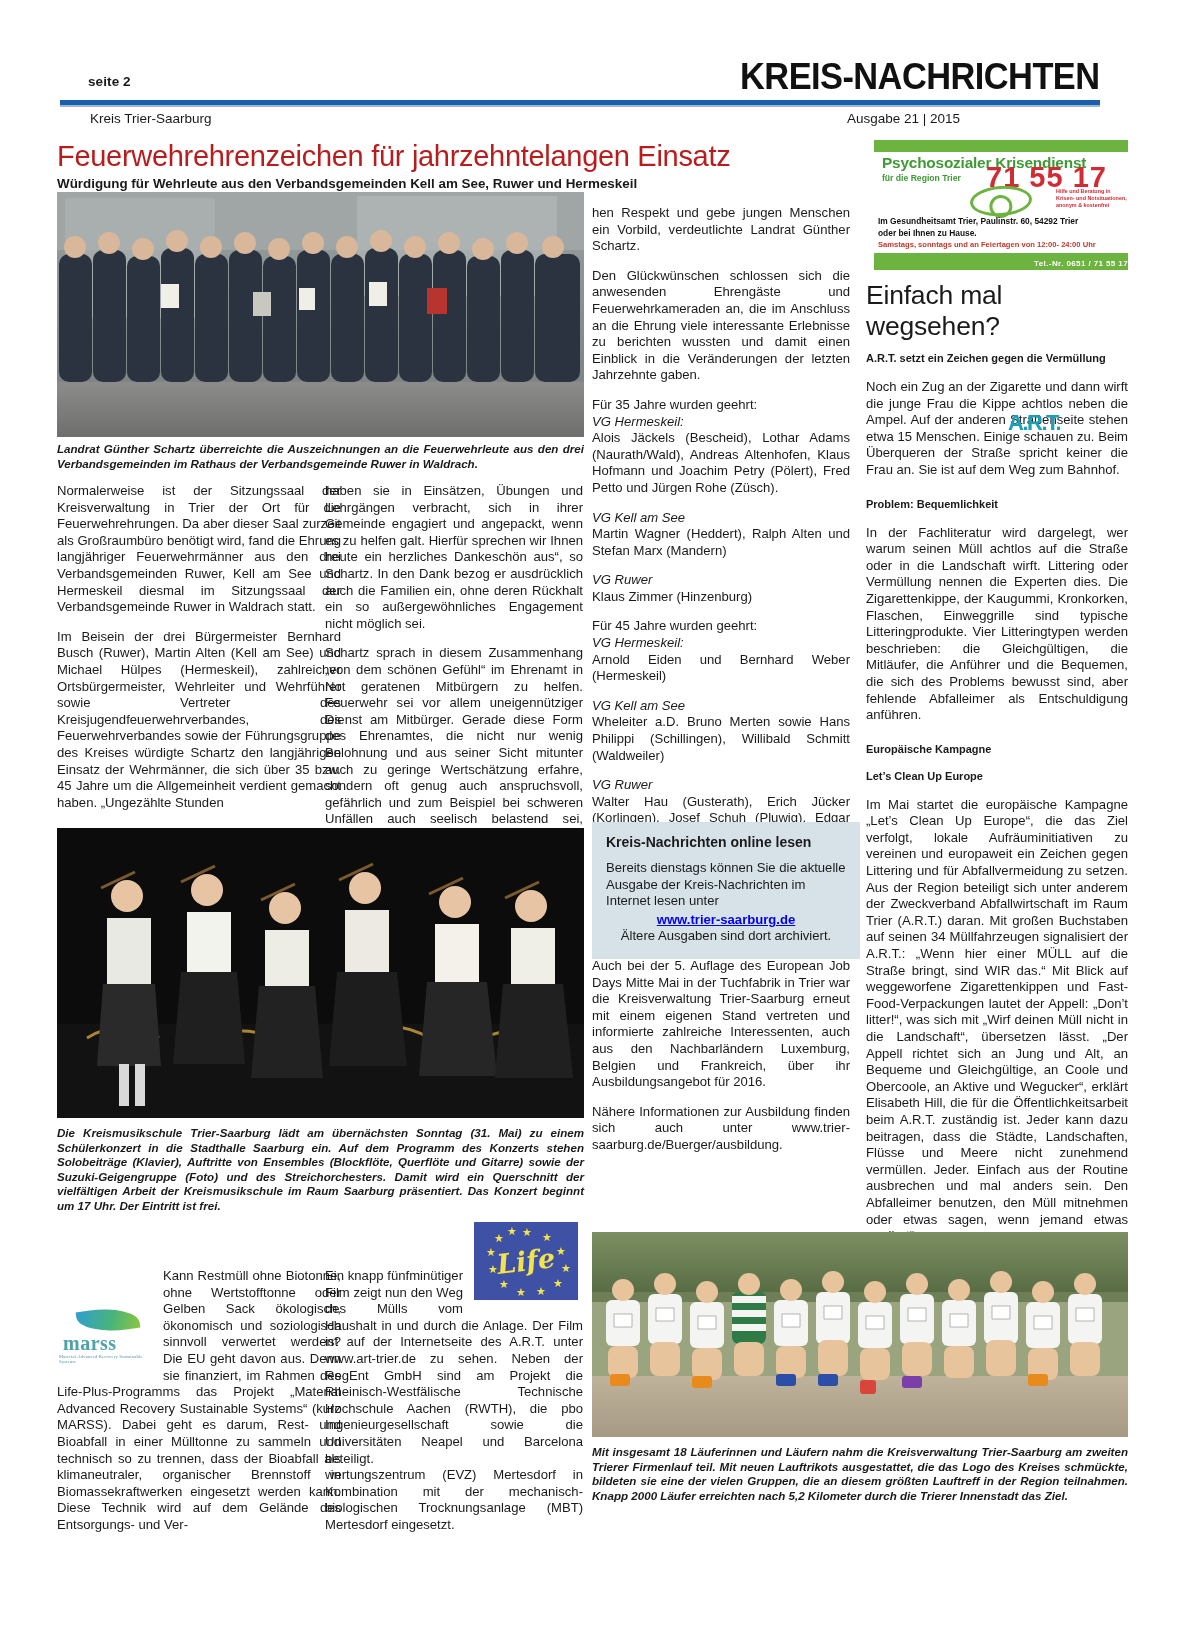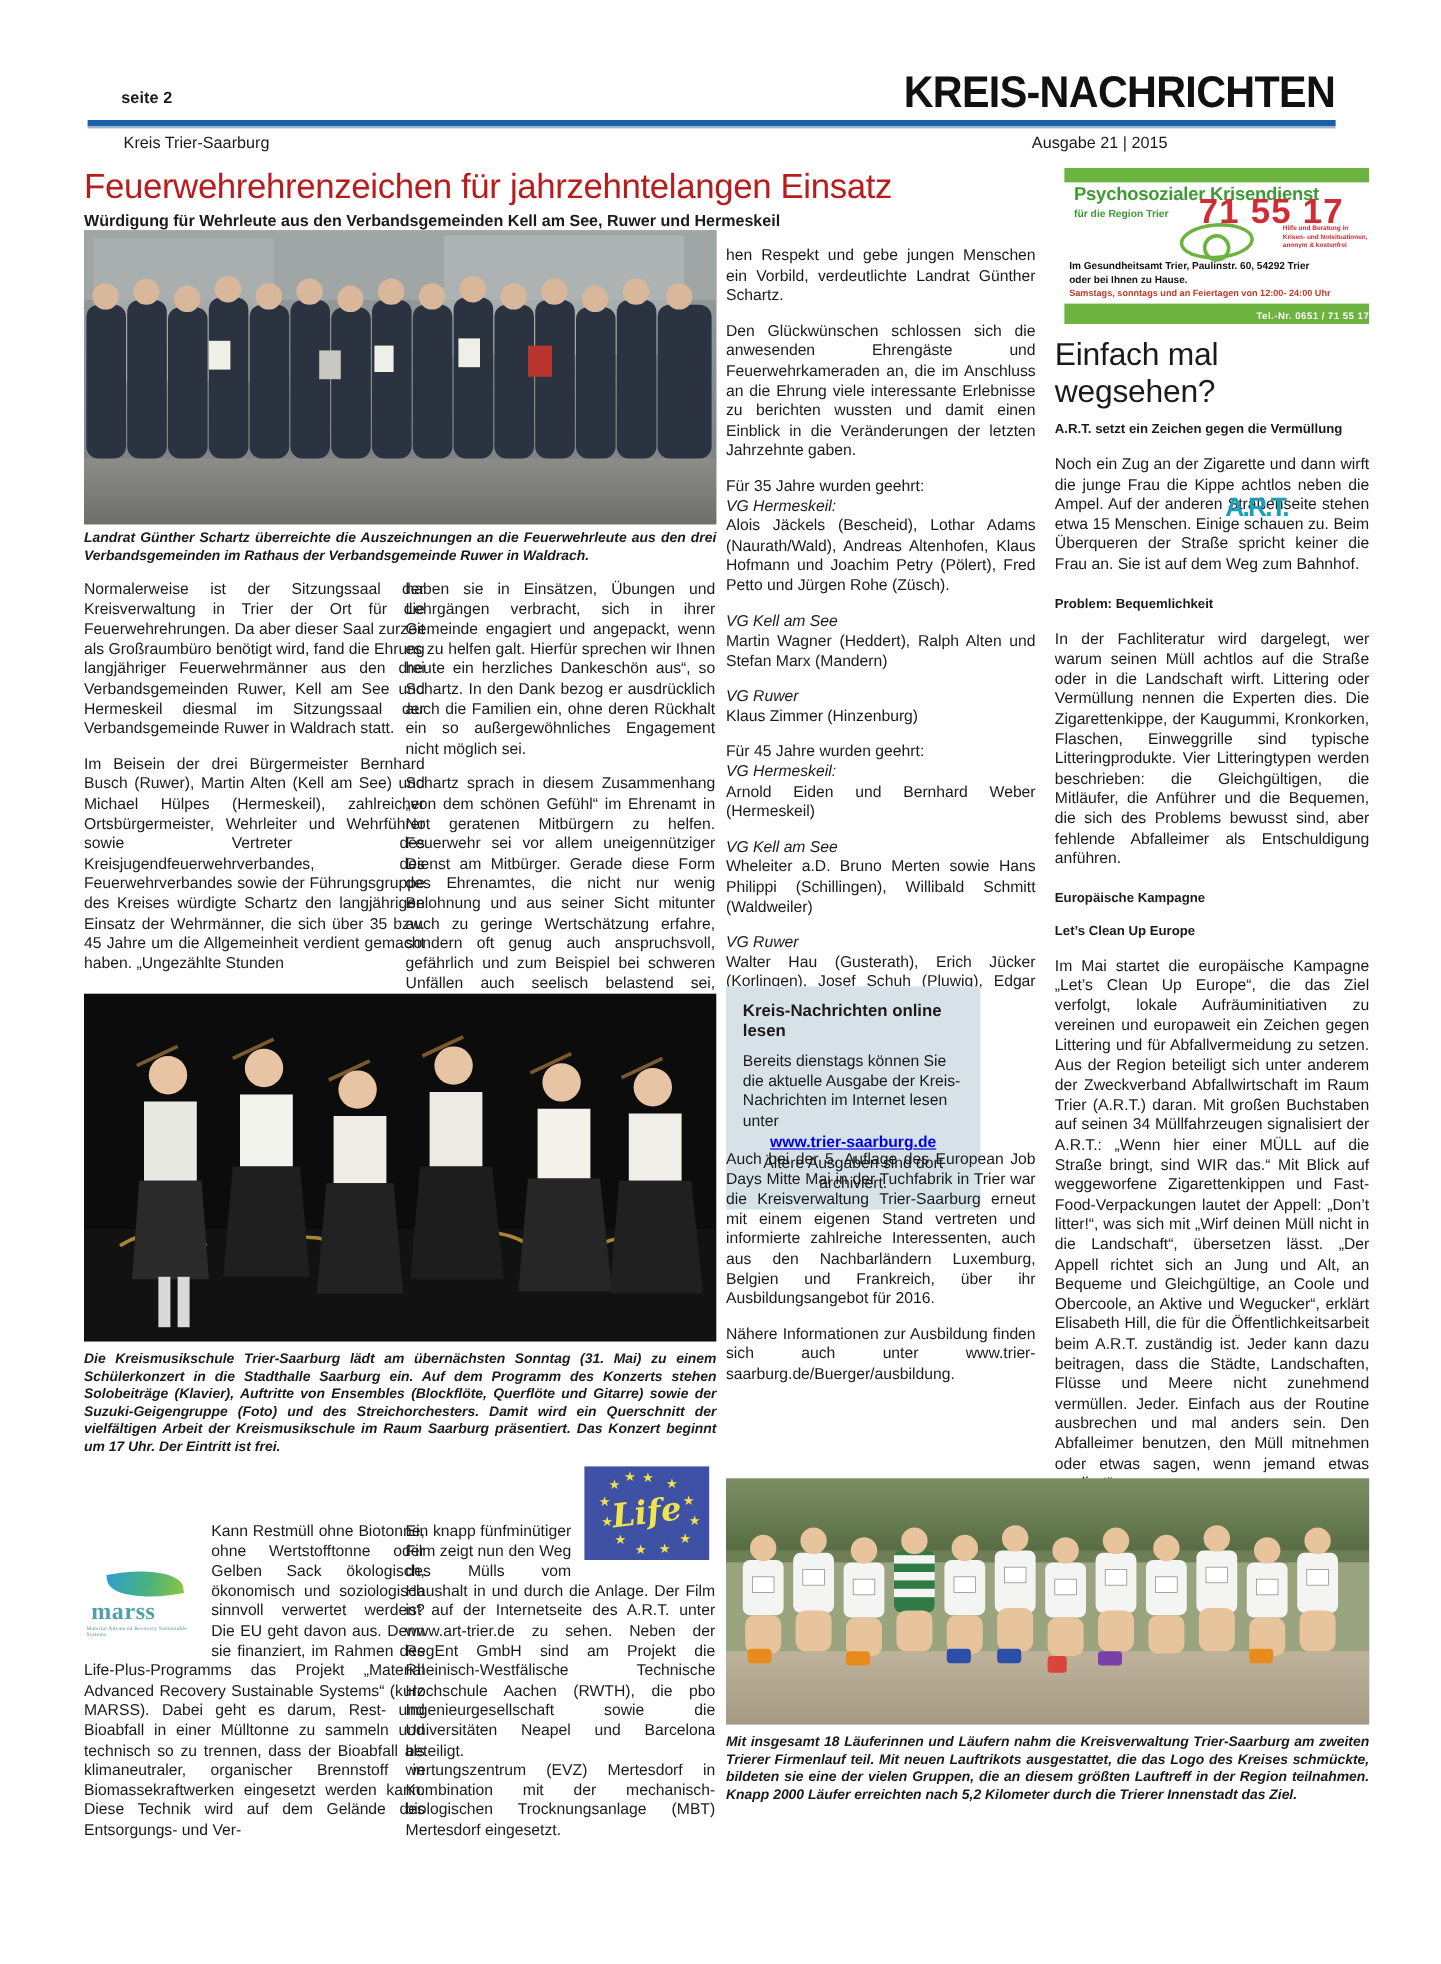--- a/index.html
+++ b/index.html
@@ -5,21 +5,21 @@
   * { box-sizing: border-box; }
   html, body { margin:0; padding:0; }
   body {
     width:1201px; height:1637px;
     background:#ffffff;
     font-family:"Liberation Sans", sans-serif;
     color:#1a1a1a;
     overflow:hidden;
     position:relative;
   }
-  .page { position:absolute; inset:0;margin-left:13px; }
+  .page { position:absolute; inset:0; }
 
   
   .masthead {
     position:absolute; left:60px; top:58px; width:1040px; height:48px;
   }
   .page-num {
     position:absolute; left:28px; top:16px;
     font-size:13.5px; font-weight:bold; letter-spacing:.1px;
   }
   .paper-title {
@@ -291,21 +291,21 @@
       <p class="body">Arnold Eiden und Bernhard Weber (Hermeskeil)</p>
 
       <p class="body ital" style="margin-bottom:0">VG Kell am See</p>
       <p class="body">Wheleiter a.D. Bruno Merten sowie Hans Philippi (Schillingen), Willibald Schmitt (Waldweiler)</p>
 
       <p class="body ital" style="margin-bottom:0">VG Ruwer</p>
       <p class="body last">Walter Hau (Gusterath), Erich Jücker (Korlingen), Josef Schuh (Pluwig), Edgar Merten (Riveris)</p>
     </div>
   </div>
 
-  <div class="infobox" style="position:absolute;left:592px;top:822px;width:212px;">
+  <div class="infobox" style="position:absolute;left:592px;top:822px;width:268px;">
     <div class="t">Kreis-Nachrichten online lesen</div>
     <div class="b">Bereits dienstags können Sie die aktuelle Ausgabe der Kreis-Nachrichten im Internet lesen unter</div>
     <a class="b url" href="#">www.trier-saarburg.de</a>
     <span class="b arch">Ältere Ausgaben sind dort archiviert.</span>
   </div>
 
   <div style="position:absolute;left:592px;top:946px;width:258px;">
     <div style="height:12px"></div>
     <p class="body">Auch bei der 5. Auflage des European Job Days Mitte Mai in der Tuchfabrik in Trier war die Kreisverwaltung Trier-Saarburg erneut mit einem eigenen Stand vertreten und informierte zahlreiche Interessenten, auch aus den Nachbarländern Luxemburg, Belgien und Frankreich, über ihr Ausbildungsangebot für 2016.</p>
     <p class="body last">Nähere Informationen zur Ausbildung finden sich auch unter www.trier-saarburg.de/Buerger/ausbildung.</p>

